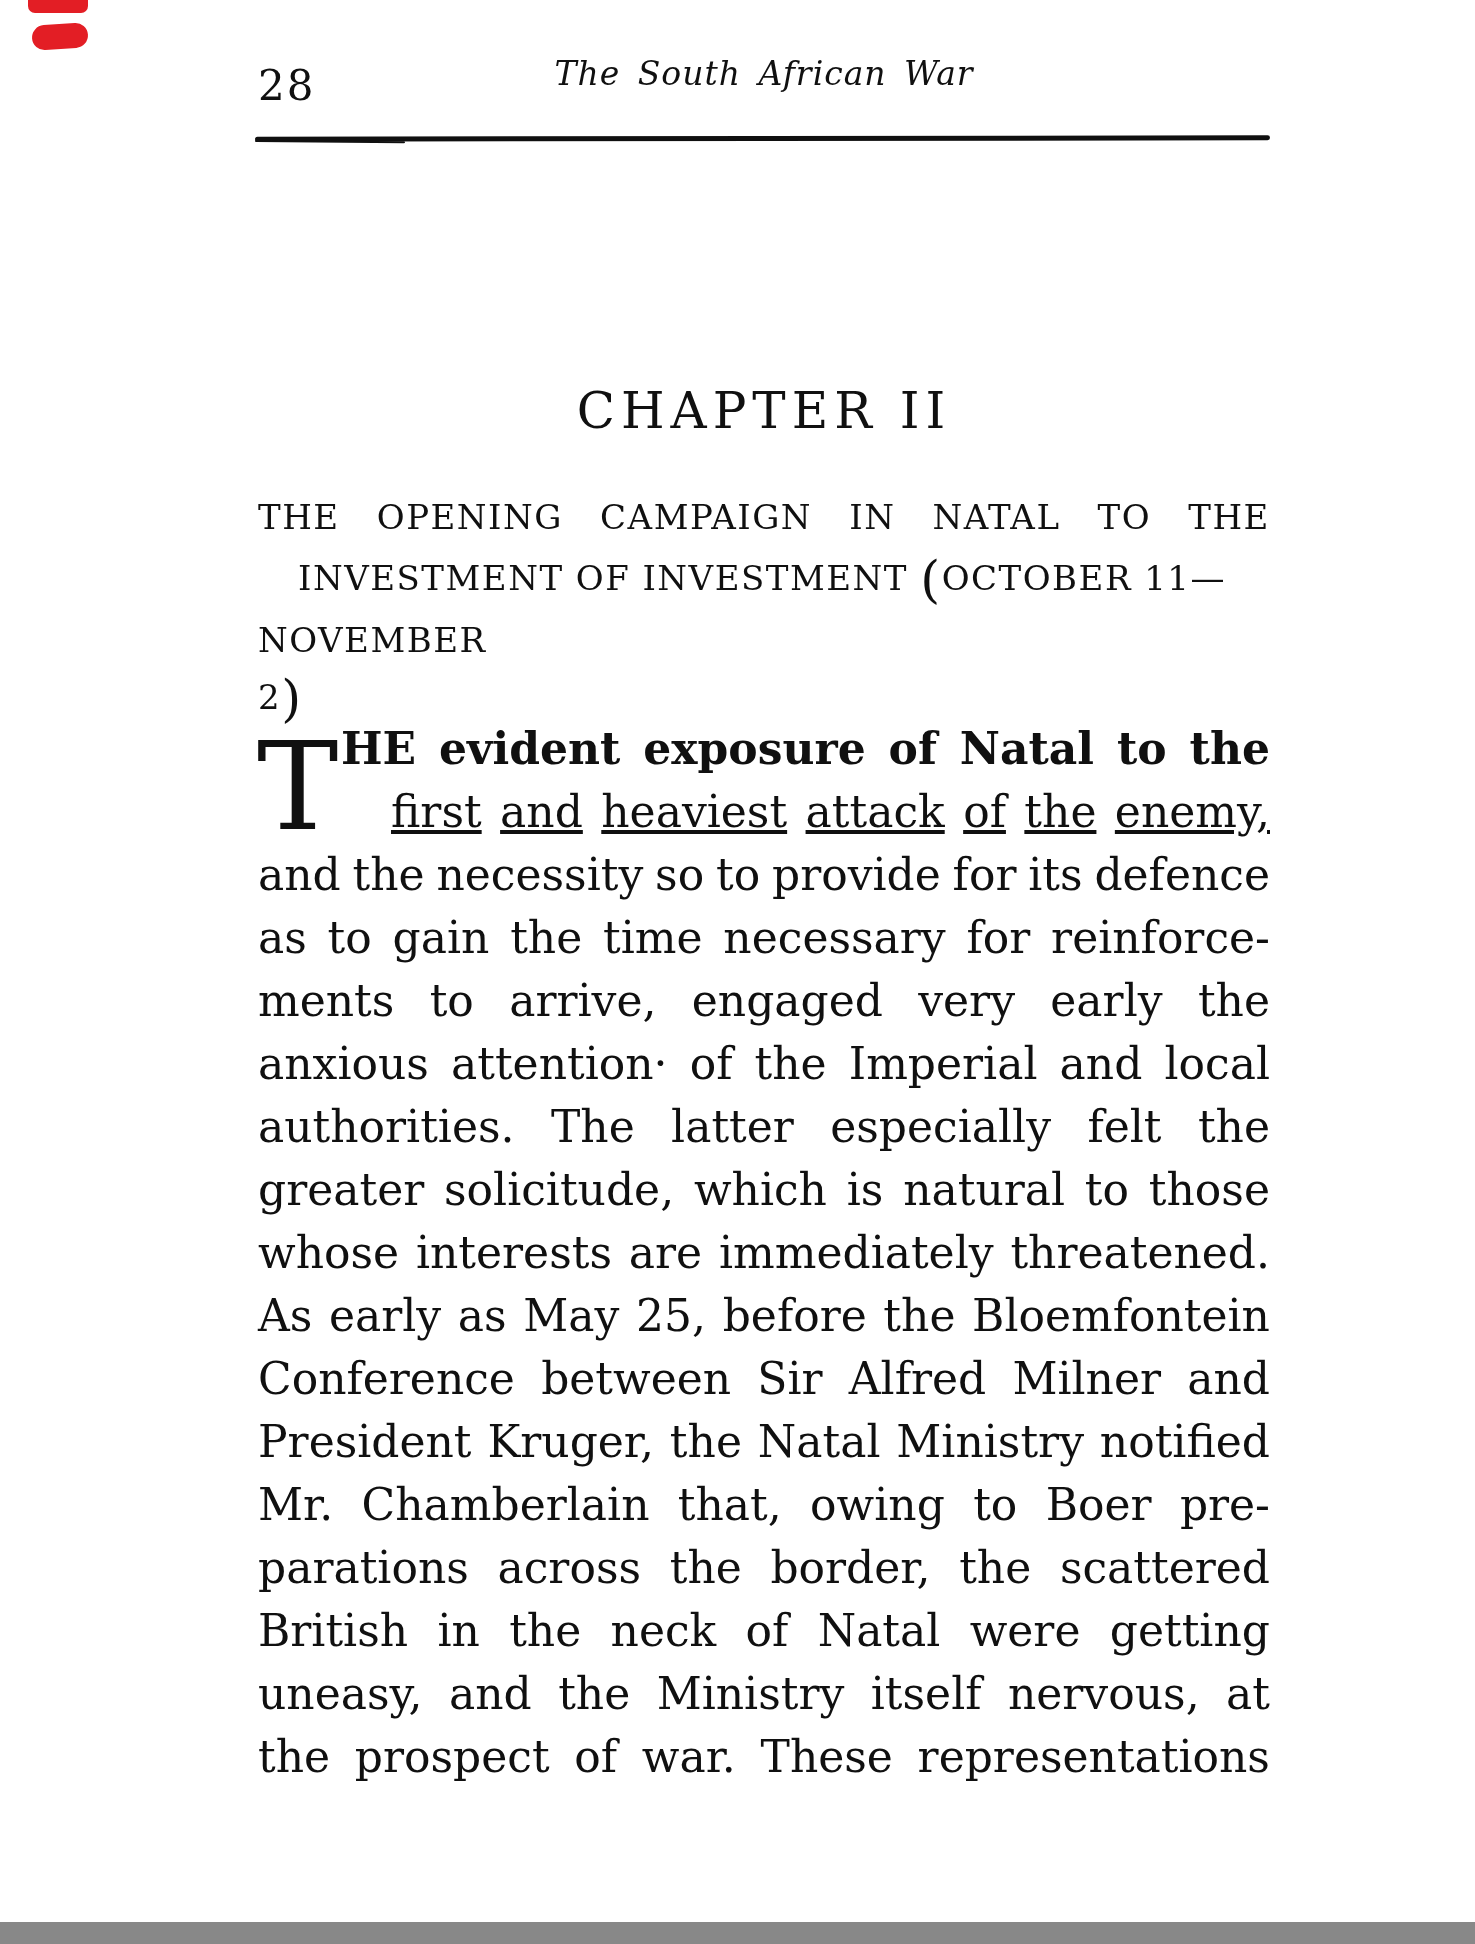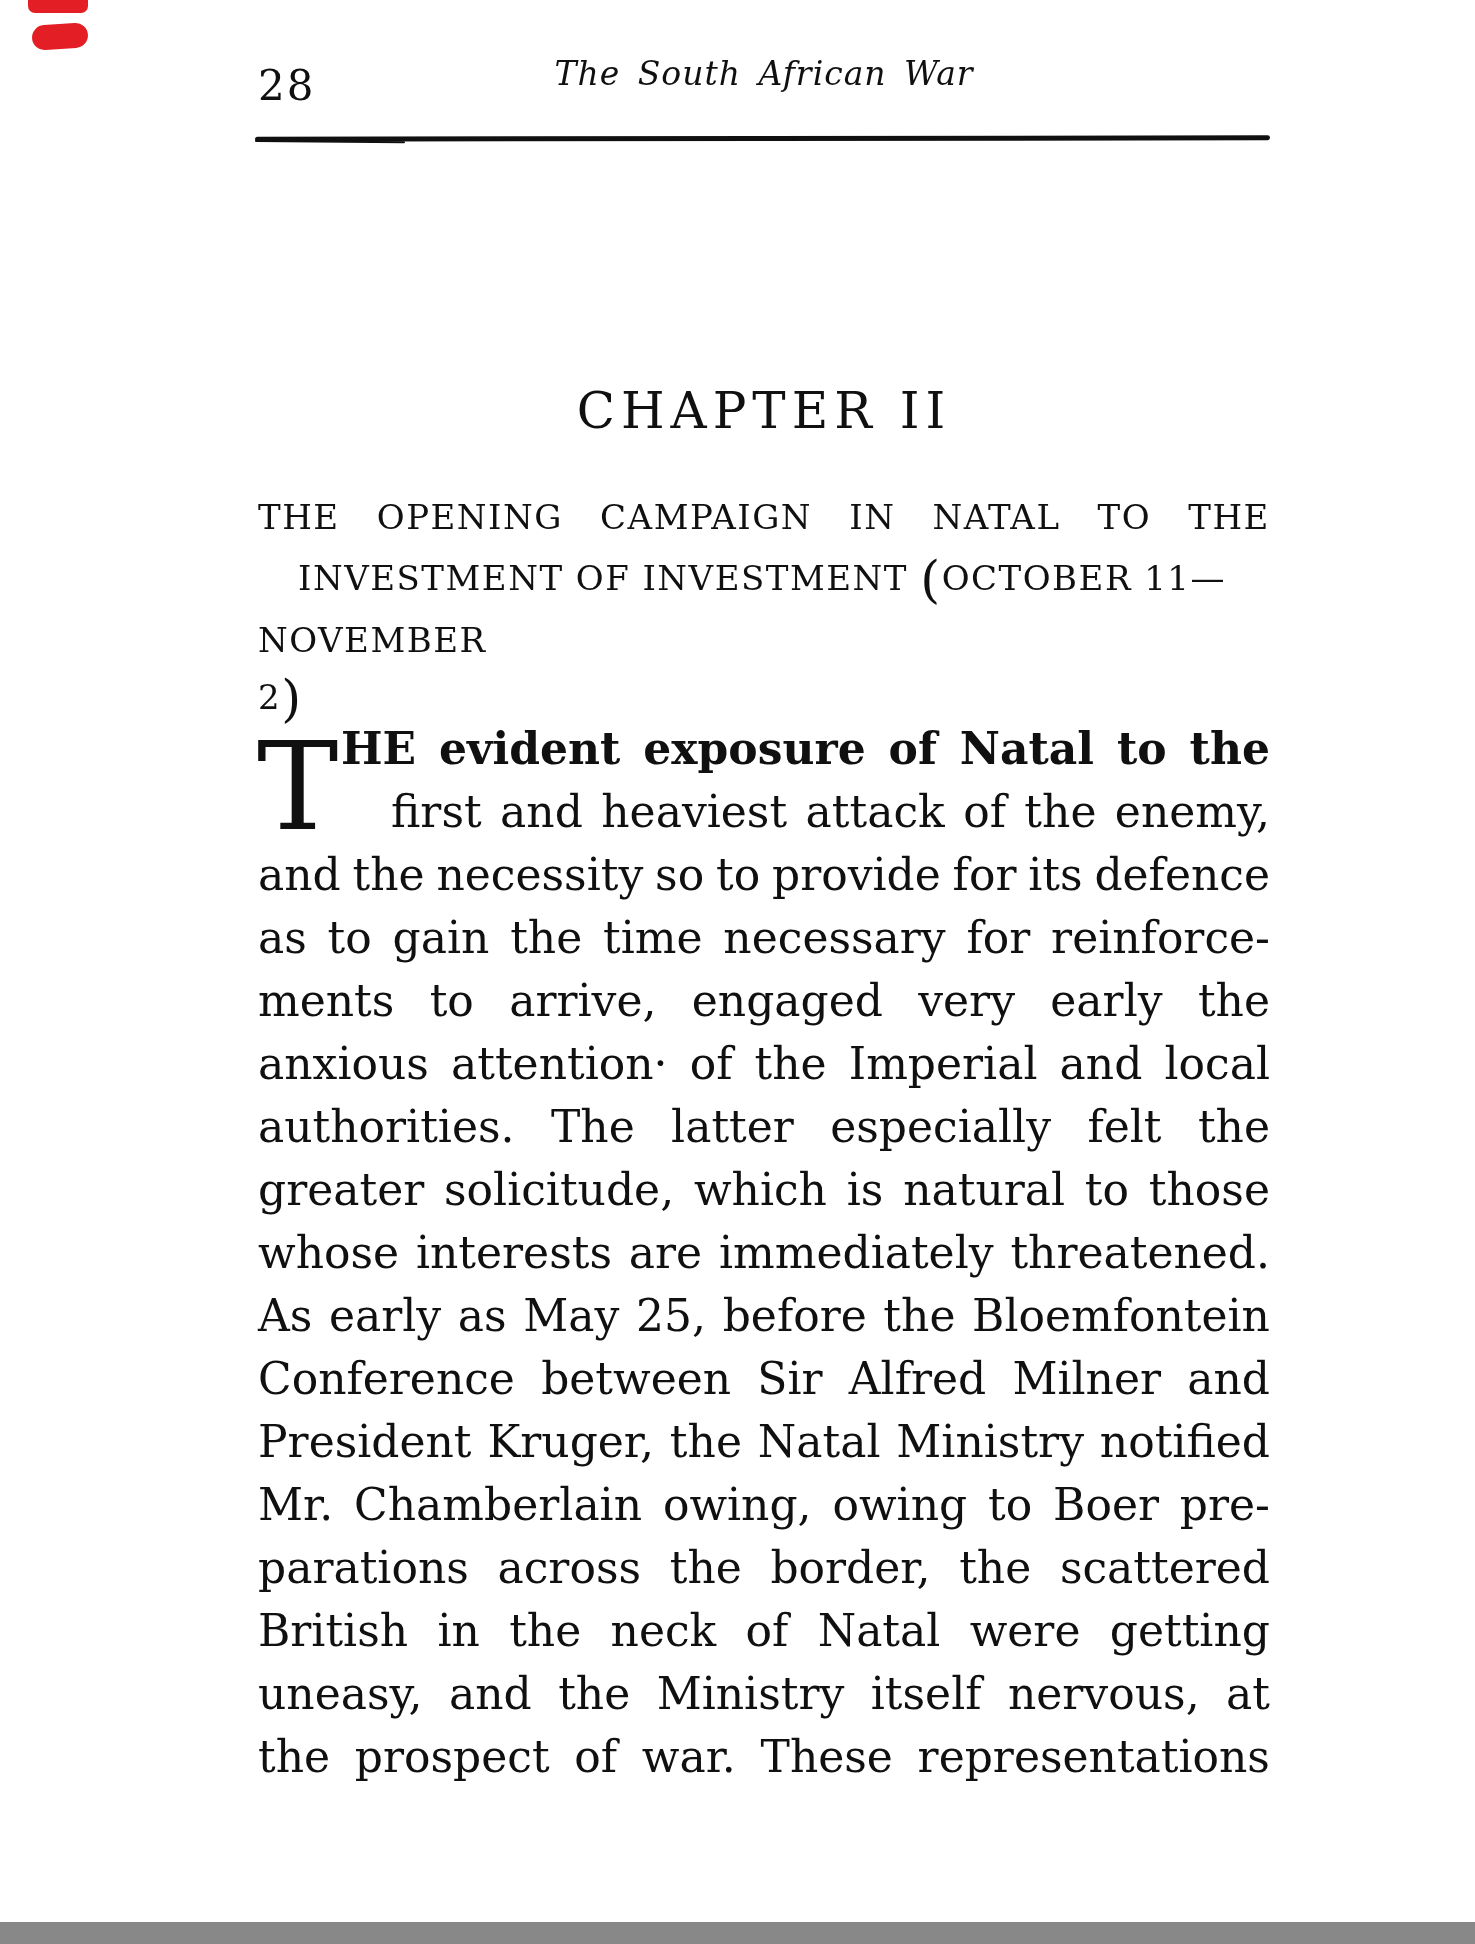--- a/index.html
+++ b/index.html
@@ -76,21 +76,21 @@
   #body-text{
     position:absolute;left:258px;top:723px;width:1012px;
   }
   .bline{
     display:flex;justify-content:space-between;align-items:baseline;
     height:63px;
     font-size:44px;
     white-space:nowrap;
   }
   .bline.indent-dropcap{padding-left:83px;font-weight:bold;}
-  .bline.indent-second{padding-left:133px;}
+  .bline.indent-second{padding-left:133px;text-decoration:underline;}
   #drop-cap{
     position:absolute;left:257px;top:726px;
     font-size:122px;line-height:122px;
     z-index:2;
   }
 </style>
 </head>
 <body>
 
 <div id="page">
@@ -233,21 +233,21 @@
         <span>President</span>
         <span>Kruger,</span>
         <span>the</span>
         <span>Natal</span>
         <span>Ministry</span>
         <span>notified</span>
       </div>
     <div class="bline">
         <span>Mr.</span>
         <span>Chamberlain</span>
-        <span>owing,</span>
+        <span>that,</span>
         <span>owing</span>
         <span>to</span>
         <span>Boer</span>
         <span>pre-</span>
       </div>
     <div class="bline">
         <span>parations</span>
         <span>across</span>
         <span>the</span>
         <span>border,</span>

